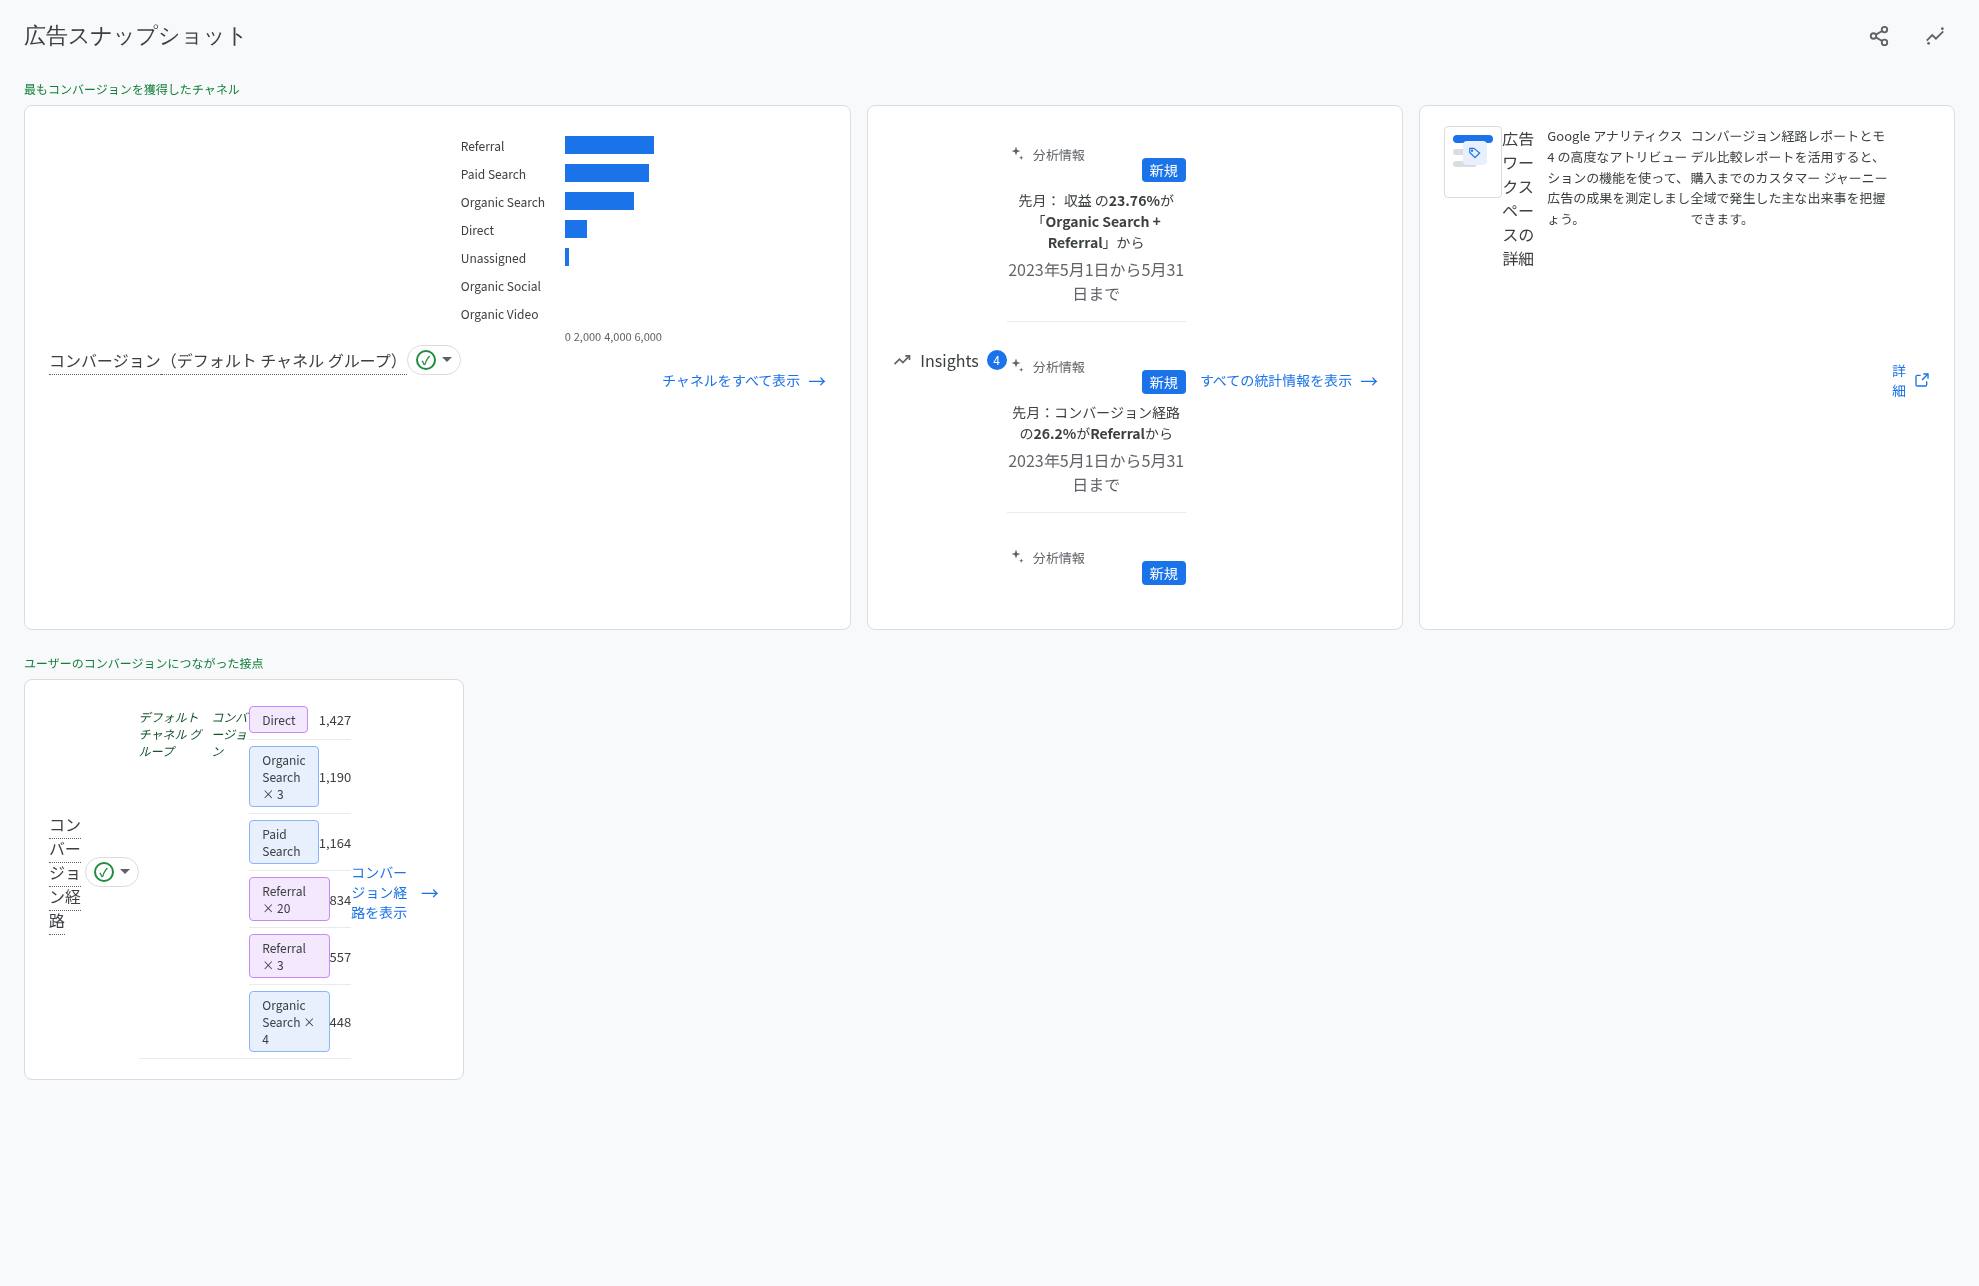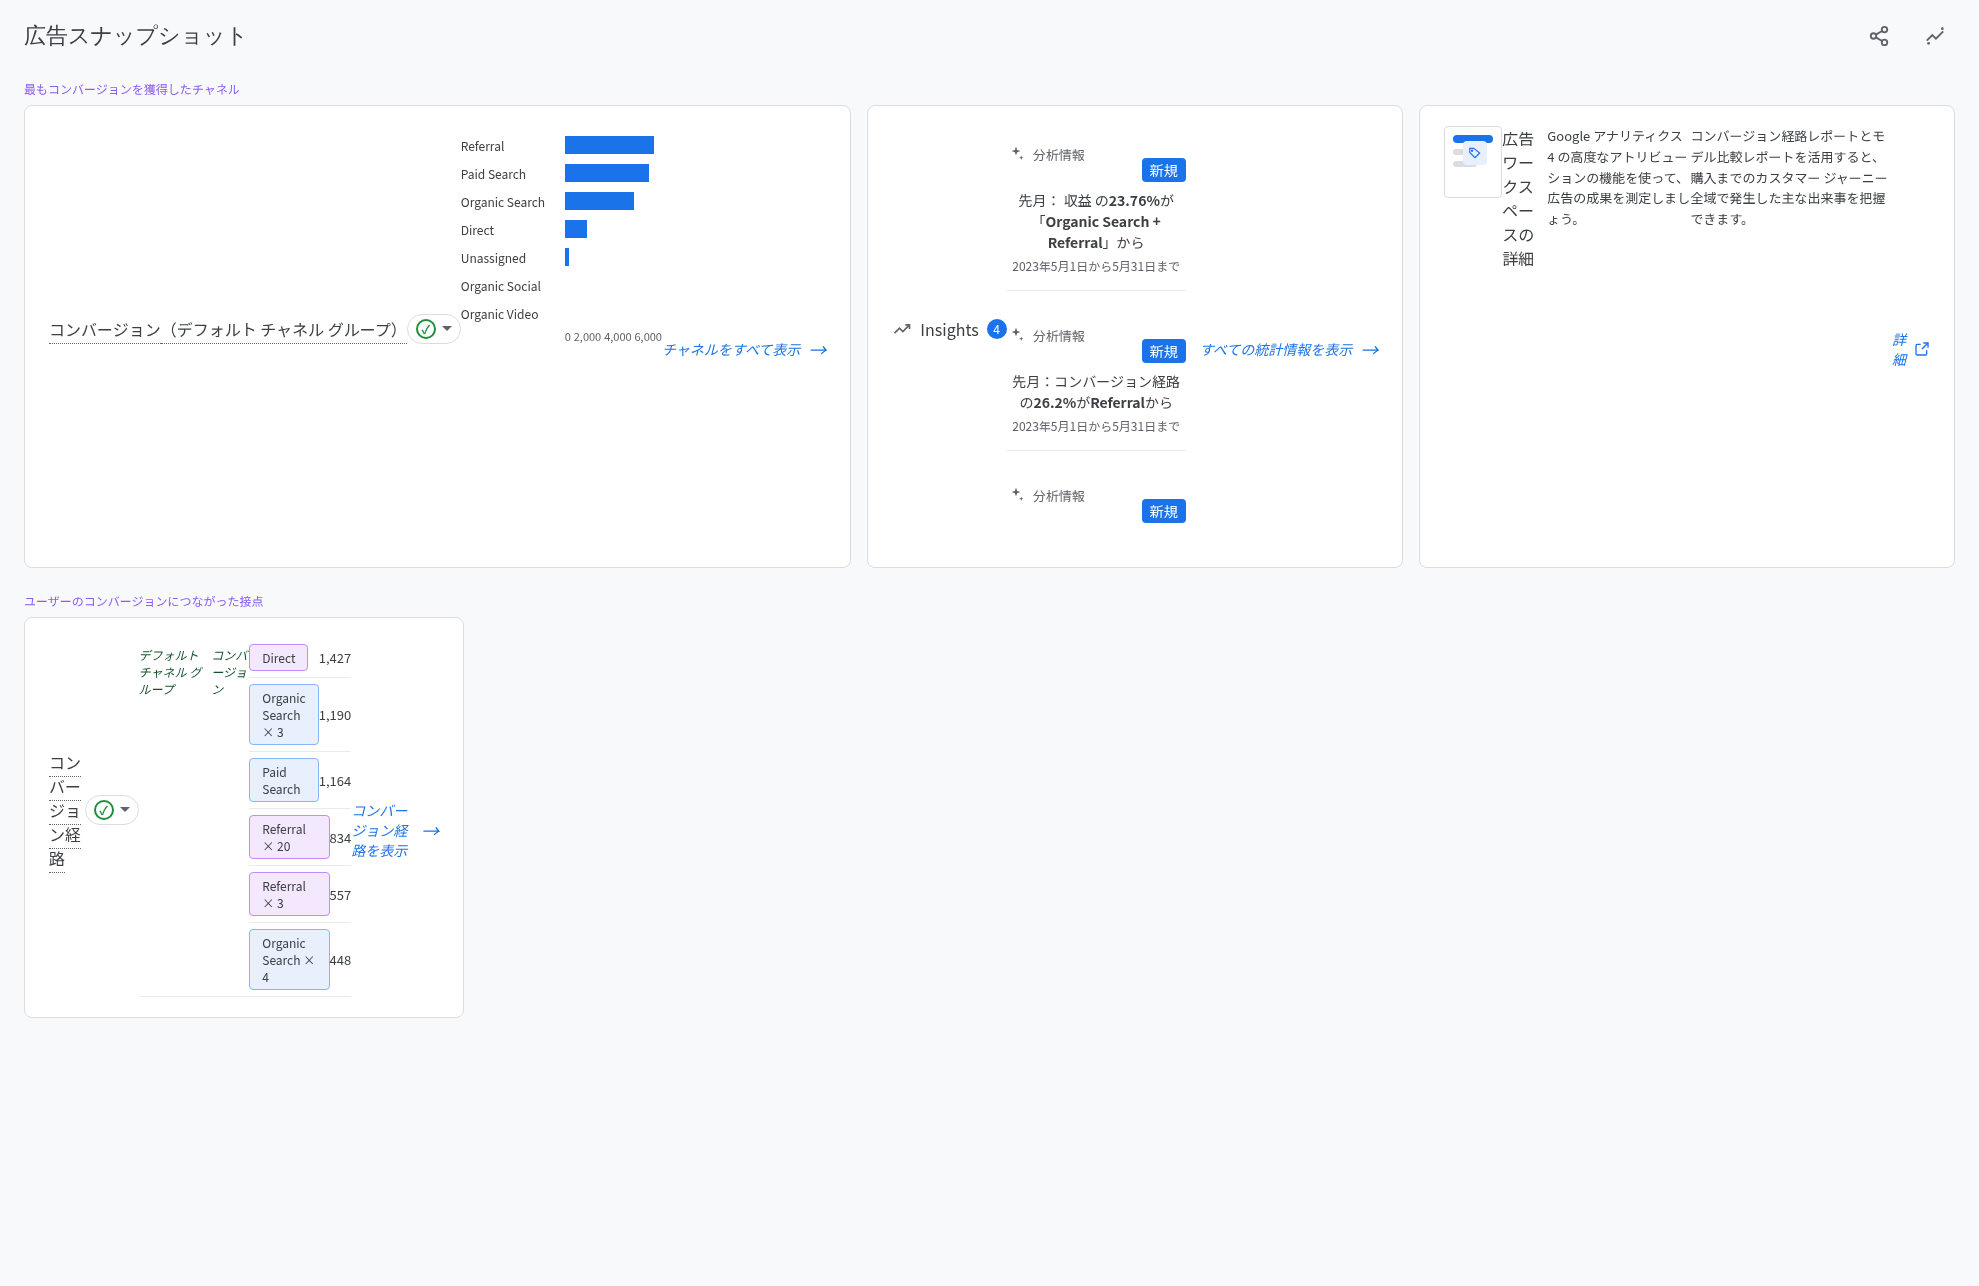--- a/index.html
+++ b/index.html
@@ -33,21 +33,21 @@
     height: 40px;
     display: flex;
     align-items: center;
     justify-content: center;
     border-radius: 50%;
     cursor: pointer;
     color: #5f6368;
   }
   .section-label {
     font-size: 12px;
-    color: #8b5cf6;
+    color: #15803d;
     margin-bottom: 8px;
   }
   .row {
     display: flex;
     gap: 16px;
     margin-bottom: 24px;
     align-items: stretch;
   }
   .card {
     background: #fff;
@@ -142,21 +142,20 @@
     font-size: 11px;
     color: #5f6368;
   }
   .card-footer {
     display: flex;
     justify-content: flex-end;
     align-items: center;
     gap: 8px;
     margin-top: 16px;
     padding-top: 8px;
-    font-style: italic;
   }
   .link-btn {
     color: #1a73e8;
     font-size: 14px;
     cursor: pointer;
     display: flex;
     align-items: center;
     gap: 8px;
   }
   .arrow-right {
@@ -221,21 +220,21 @@
     font-size: 14px;
     margin-top: 32px;
   }
   .insight-text {
     font-size: 14px;
     color: #3c4043;
     margin-bottom: 4px;
     line-height: 1.5;
   }
   .insight-date {
-    font-size: 12px;
+    font-size: 16px;
     color: #5f6368;
   }
 
   
   .ws-illustration {
     width: 96px;
     height: 72px;
     border: 1px solid #dadce0;
     border-radius: 4px;
     padding: 8px;

